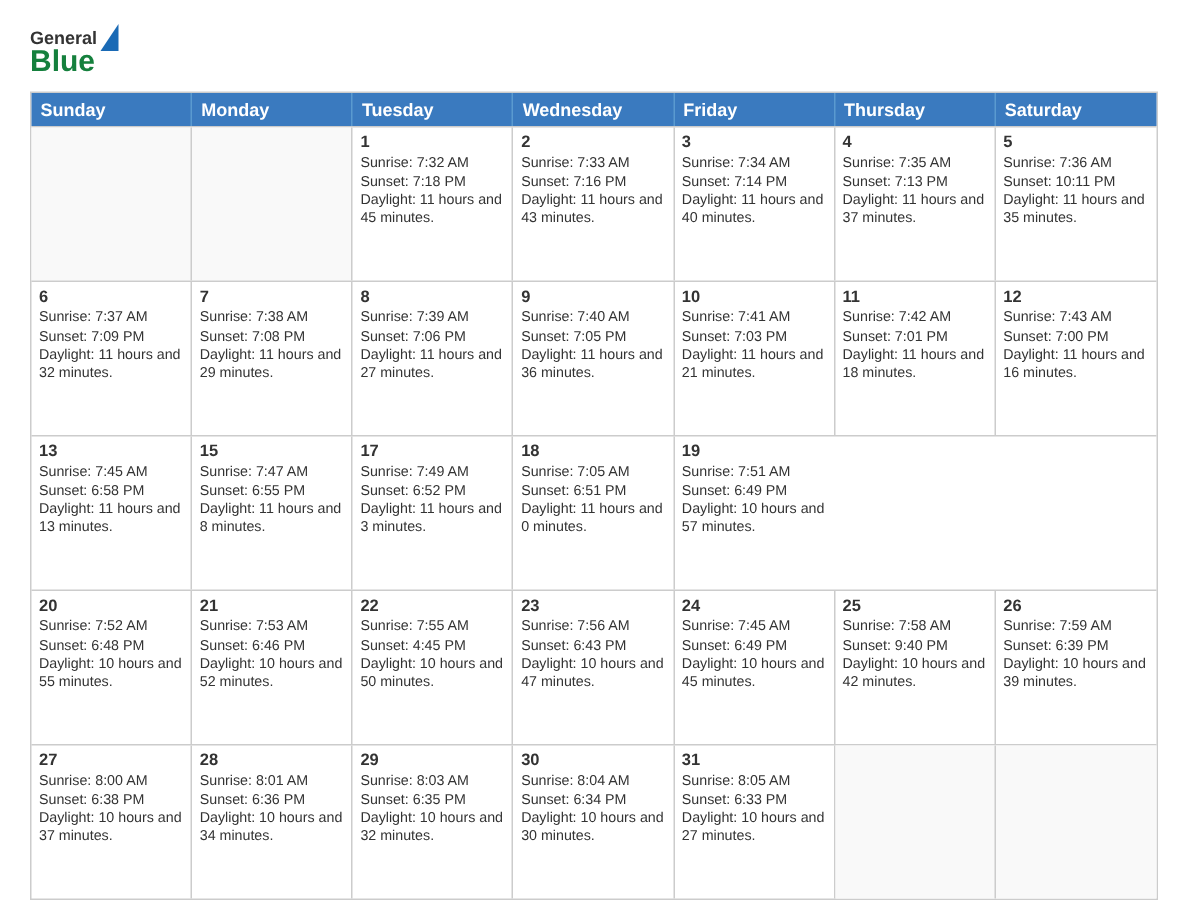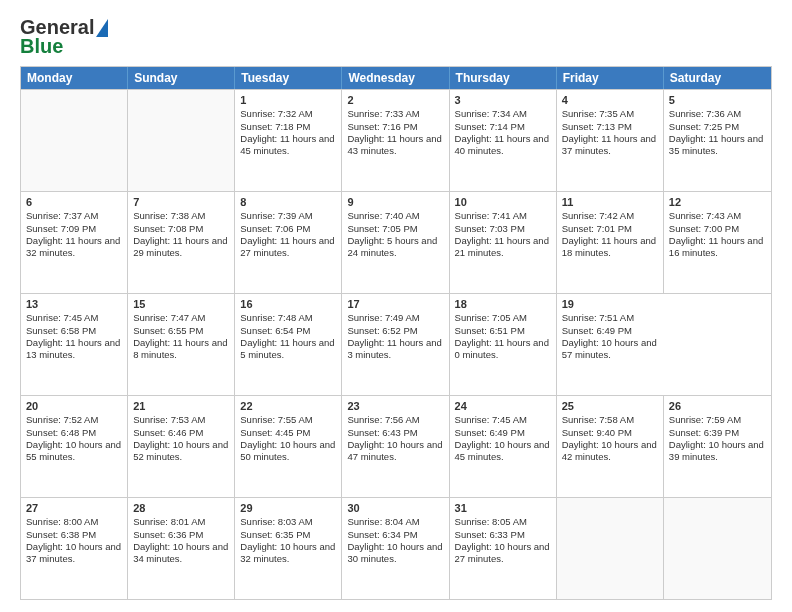--- a/index.html
+++ b/index.html
@@ -101,64 +101,63 @@
       display: block;
     }
   </style>
 </head>
 <body>
 
 <div class="page">
   <div class="header">
     <div class="logo">
       <div class="logo-row">
-        <span style="font-size:20px;font-weight:bold;color:#333;">General</span>
+        <span style="font-size:12px;font-weight:bold;color:#333;">General</span>
         <span class="logo-triangle"></span>
       </div>
       <span style="font-size:20px;font-weight:bold;color:#15803d;margin-top:-4px;">Blue</span>
     </div>
     <div class="title-block">
       <div class="month-title"></div>
       <div class="location"></div>
     </div>
   </div>
 
   <div class="calendar">
     <div class="cal-header">
-    <div class="cal-header-cell">Monday</div>
-        <div class="cal-header-cell">Sunday</div>
+    <div class="cal-header-cell">Sunday</div>
+        <div class="cal-header-cell">Monday</div>
         <div class="cal-header-cell">Tuesday</div>
         <div class="cal-header-cell">Wednesday</div>
+        <div class="cal-header-cell">Friday</div>
         <div class="cal-header-cell">Thursday</div>
-        <div class="cal-header-cell">Friday</div>
         <div class="cal-header-cell">Saturday</div>
       </div>
     <div class="cal-body">
     <div class="cal-week">
           <div class="cal-cell empty"></div>
           <div class="cal-cell empty"></div>
           <div class="cal-cell"><span class="day-num">1</span><span>Sunrise: 7:32 AM</span><br><span>Sunset: 7:18 PM</span><br><span>Daylight: 11 hours and 45 minutes.</span></div>
           <div class="cal-cell"><span class="day-num">2</span><span>Sunrise: 7:33 AM</span><br><span>Sunset: 7:16 PM</span><br><span>Daylight: 11 hours and 43 minutes.</span></div>
           <div class="cal-cell"><span class="day-num">3</span><span>Sunrise: 7:34 AM</span><br><span>Sunset: 7:14 PM</span><br><span>Daylight: 11 hours and 40 minutes.</span></div>
           <div class="cal-cell"><span class="day-num">4</span><span>Sunrise: 7:35 AM</span><br><span>Sunset: 7:13 PM</span><br><span>Daylight: 11 hours and 37 minutes.</span></div>
-          <div class="cal-cell"><span class="day-num">5</span><span>Sunrise: 7:36 AM</span><br><span>Sunset: 7:25 PM</span><br><span>Daylight: 11 hours and 35 minutes.</span></div>
+          <div class="cal-cell"><span class="day-num">5</span><span>Sunrise: 7:36 AM</span><br><span>Sunset: 10:11 PM</span><br><span>Daylight: 11 hours and 35 minutes.</span></div>
         </div>
         <div class="cal-week">
           <div class="cal-cell"><span class="day-num">6</span><span>Sunrise: 7:37 AM</span><br><span>Sunset: 7:09 PM</span><br><span>Daylight: 11 hours and 32 minutes.</span></div>
           <div class="cal-cell"><span class="day-num">7</span><span>Sunrise: 7:38 AM</span><br><span>Sunset: 7:08 PM</span><br><span>Daylight: 11 hours and 29 minutes.</span></div>
           <div class="cal-cell"><span class="day-num">8</span><span>Sunrise: 7:39 AM</span><br><span>Sunset: 7:06 PM</span><br><span>Daylight: 11 hours and 27 minutes.</span></div>
-          <div class="cal-cell"><span class="day-num">9</span><span>Sunrise: 7:40 AM</span><br><span>Sunset: 7:05 PM</span><br><span>Daylight: 5 hours and 24 minutes.</span></div>
+          <div class="cal-cell"><span class="day-num">9</span><span>Sunrise: 7:40 AM</span><br><span>Sunset: 7:05 PM</span><br><span>Daylight: 11 hours and 36 minutes.</span></div>
           <div class="cal-cell"><span class="day-num">10</span><span>Sunrise: 7:41 AM</span><br><span>Sunset: 7:03 PM</span><br><span>Daylight: 11 hours and 21 minutes.</span></div>
           <div class="cal-cell"><span class="day-num">11</span><span>Sunrise: 7:42 AM</span><br><span>Sunset: 7:01 PM</span><br><span>Daylight: 11 hours and 18 minutes.</span></div>
           <div class="cal-cell"><span class="day-num">12</span><span>Sunrise: 7:43 AM</span><br><span>Sunset: 7:00 PM</span><br><span>Daylight: 11 hours and 16 minutes.</span></div>
         </div>
         <div class="cal-week">
           <div class="cal-cell"><span class="day-num">13</span><span>Sunrise: 7:45 AM</span><br><span>Sunset: 6:58 PM</span><br><span>Daylight: 11 hours and 13 minutes.</span></div>
           <div class="cal-cell"><span class="day-num">15</span><span>Sunrise: 7:47 AM</span><br><span>Sunset: 6:55 PM</span><br><span>Daylight: 11 hours and 8 minutes.</span></div>
-          <div class="cal-cell"><span class="day-num">16</span><span>Sunrise: 7:48 AM</span><br><span>Sunset: 6:54 PM</span><br><span>Daylight: 11 hours and 5 minutes.</span></div>
           <div class="cal-cell"><span class="day-num">17</span><span>Sunrise: 7:49 AM</span><br><span>Sunset: 6:52 PM</span><br><span>Daylight: 11 hours and 3 minutes.</span></div>
           <div class="cal-cell"><span class="day-num">18</span><span>Sunrise: 7:05 AM</span><br><span>Sunset: 6:51 PM</span><br><span>Daylight: 11 hours and 0 minutes.</span></div>
           <div class="cal-cell"><span class="day-num">19</span><span>Sunrise: 7:51 AM</span><br><span>Sunset: 6:49 PM</span><br><span>Daylight: 10 hours and 57 minutes.</span></div>
         </div>
         <div class="cal-week">
           <div class="cal-cell"><span class="day-num">20</span><span>Sunrise: 7:52 AM</span><br><span>Sunset: 6:48 PM</span><br><span>Daylight: 10 hours and 55 minutes.</span></div>
           <div class="cal-cell"><span class="day-num">21</span><span>Sunrise: 7:53 AM</span><br><span>Sunset: 6:46 PM</span><br><span>Daylight: 10 hours and 52 minutes.</span></div>
           <div class="cal-cell"><span class="day-num">22</span><span>Sunrise: 7:55 AM</span><br><span>Sunset: 4:45 PM</span><br><span>Daylight: 10 hours and 50 minutes.</span></div>
           <div class="cal-cell"><span class="day-num">23</span><span>Sunrise: 7:56 AM</span><br><span>Sunset: 6:43 PM</span><br><span>Daylight: 10 hours and 47 minutes.</span></div>
           <div class="cal-cell"><span class="day-num">24</span><span>Sunrise: 7:45 AM</span><br><span>Sunset: 6:49 PM</span><br><span>Daylight: 10 hours and 45 minutes.</span></div>

